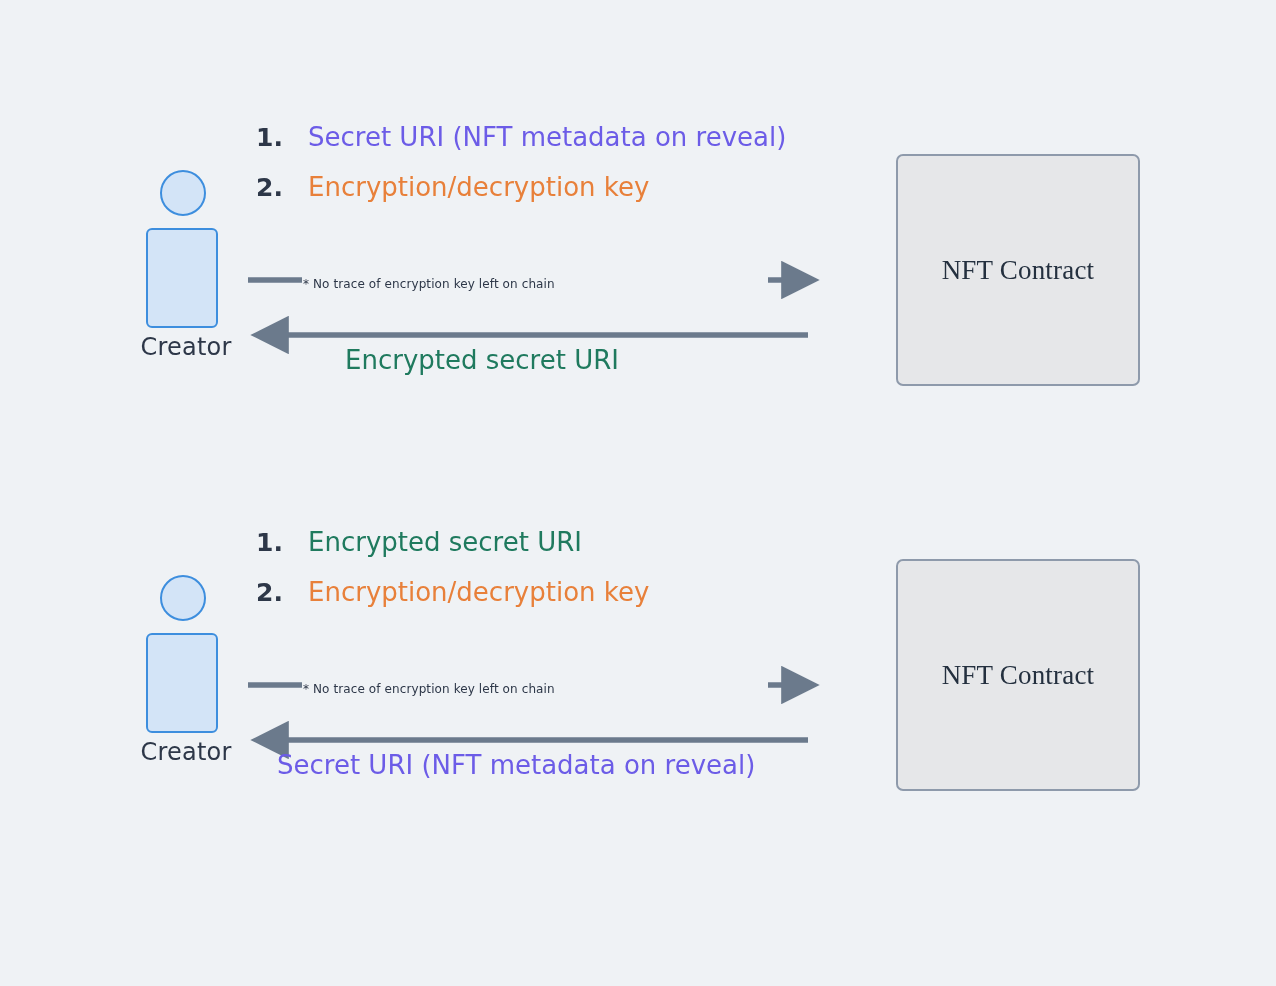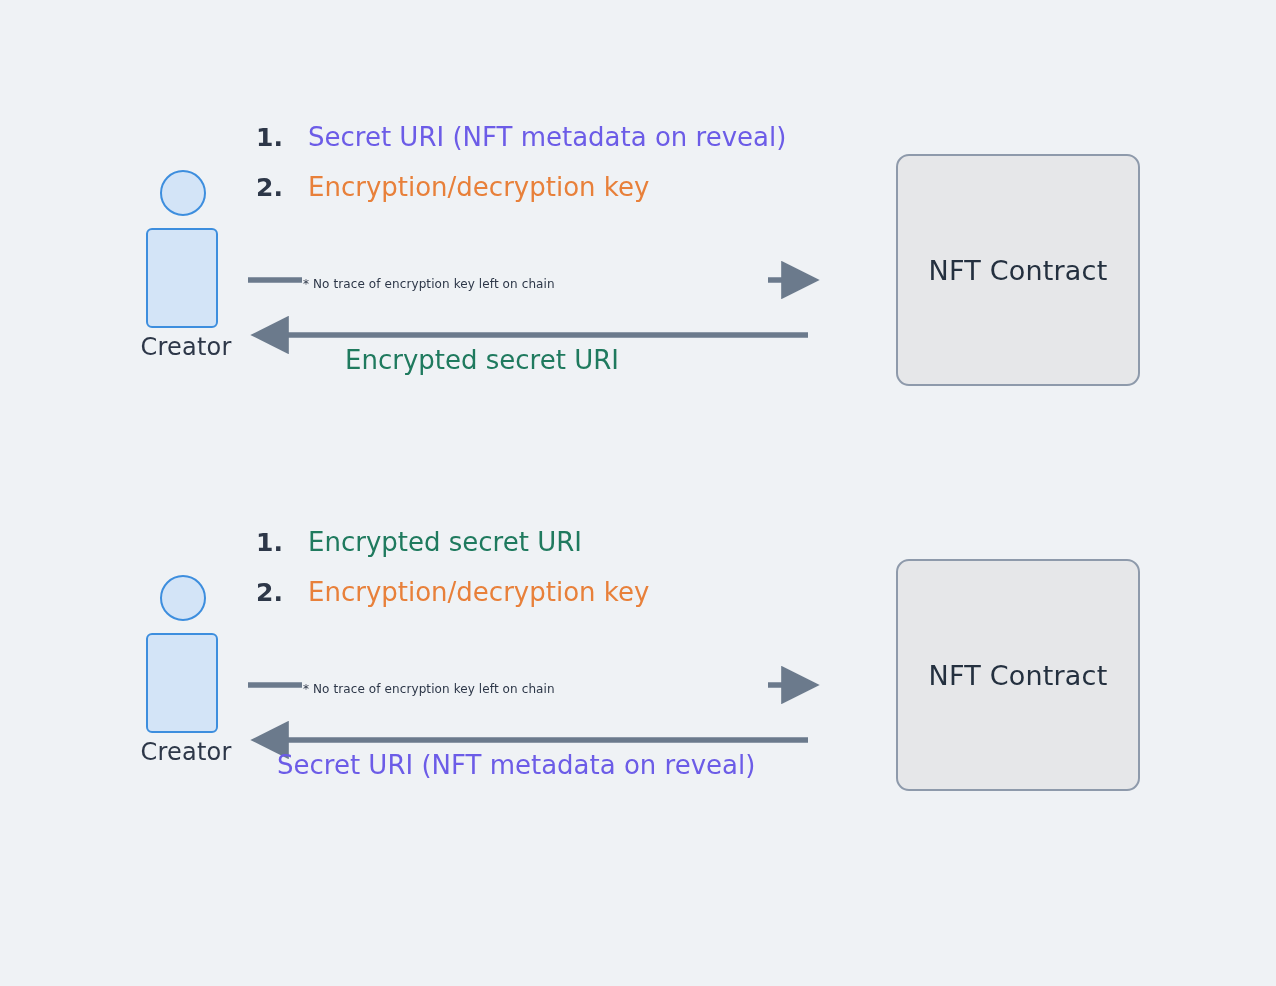--- a/index.html
+++ b/index.html
@@ -131,25 +131,26 @@
 
   
   .contract-box {
     position: absolute;
     left: 896px;
     top: 54px;
     width: 244px;
     height: 232px;
     background: #e6e7e9;
     border: 2.5px solid #8e9aab;
-    border-radius: 13px;
+    border-radius: 7px;
     box-sizing: border-box;
     display: flex;
     align-items: center;
     justify-content: center;
+    font-family: Liberation Serif, serif;
   }
   .contract-label {
     font-size: 27px;
     color: #24303f;
     letter-spacing: 0.2px;
   }
 </style>
 </head>
 <body>
 

